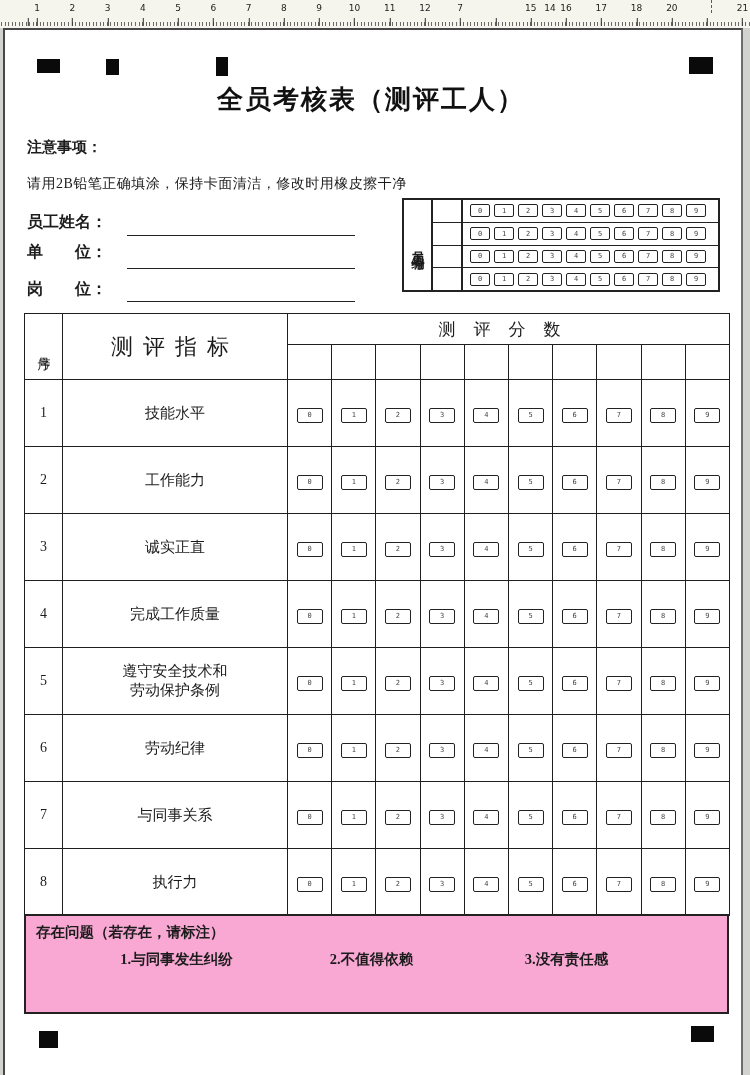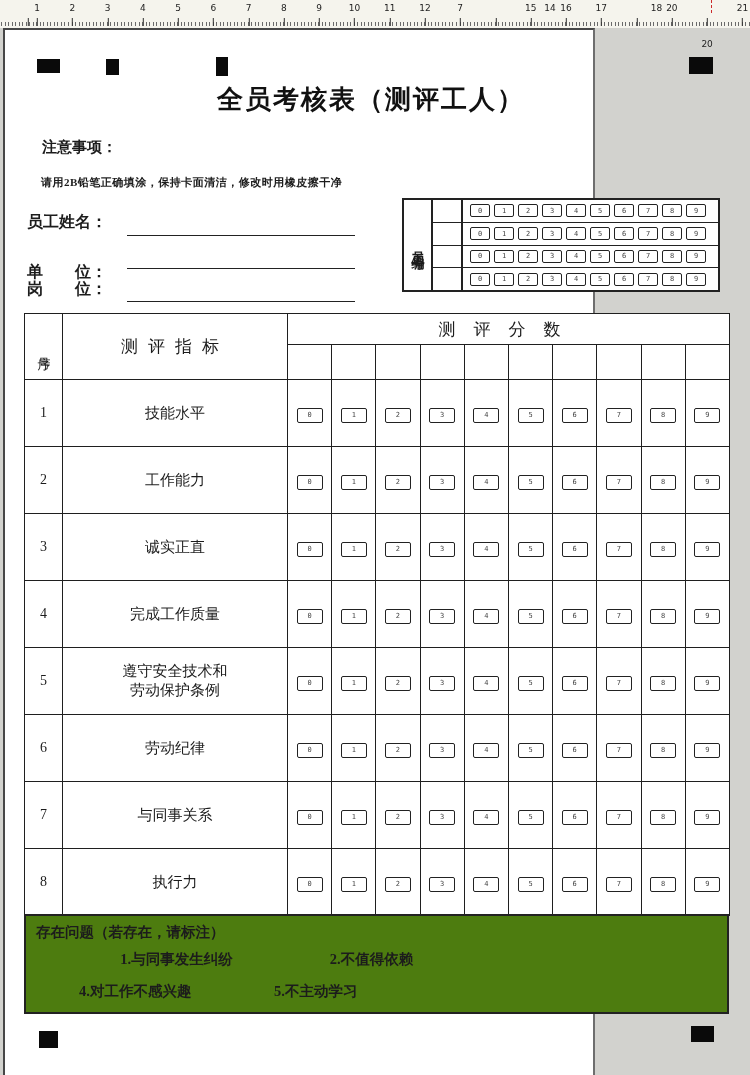--- a/index.html
+++ b/index.html
@@ -26,39 +26,39 @@
     position:absolute; left:0; bottom:2px; width:100%; height:8px;
     background:repeating-linear-gradient(90deg,#2f2f2f 0 1px,transparent 1px 35.27px);
     background-position-x:36.8px;
   }
   .margin-line{
     position:absolute; left:711px; top:0; width:1px; height:13px;
     background:repeating-linear-gradient(180deg,#cc2a2a 0 3px,transparent 3px 5px);
   }
   
   .page{
-    position:absolute; left:3px; top:28px; width:592px; height:1047px;
+    position:absolute; left:3px; top:28px; width:740px; height:1047px;
     background:#ffffff;
     border-left:2px solid #474747; border-right:2px solid #6e6e6e; border-top:2px solid #474747;
     box-sizing:border-box;
   }
   .regmark{position:absolute; background:#0a0a0a;}
   .page-title{
     position:absolute; left:22px; top:80px; width:688px; text-align:center;
     font-family:"Liberation Sans","DejaVu Sans",sans-serif;
     font-size:26px; font-weight:bold; letter-spacing:2px; color:#111;
   }
   .notice{
     position:absolute; left:22px; top:136px;
     font-family:"Liberation Sans","DejaVu Sans",sans-serif;
-    font-size:15px; font-weight:bold;margin-left:15px;
+    font-size:15px; font-weight:bold;
   }
   .instructions{
-    position:absolute; left:36px; top:173px;
-    font-size:11px; font-weight:700; letter-spacing:0.5px;
+    position:absolute; left:22px; top:173px;
+    font-size:14px; font-weight:400; letter-spacing:0.5px;
   }
   
   .field-label{position:absolute; left:22px; font-size:16px; font-weight:600;}
   .field-line{position:absolute; left:122px; width:228px; height:0; border-bottom:1.5px solid #222;}
   
   .empno-box{
     position:absolute; left:400px; top:196px; width:318px; height:94px;
     border:2px solid #222; box-sizing:border-box; display:flex; background:#fff;
   }
   .empno-label{
@@ -90,30 +90,30 @@
     border-collapse:collapse; table-layout:fixed; background:#fff;
   }
   .score-table td,.score-table th{
     border:1.7px solid #1f1f1f; padding:0; text-align:center; vertical-align:middle;
     font-weight:normal;
   }
   .th-no{
     writing-mode:vertical-rl; text-orientation:upright;
     font-size:13px; letter-spacing:1px; padding:0 2px;
   }
-  .th-ind{font-size:17px; font-weight:bold; letter-spacing:10px; padding-left:10px;}
+  .th-ind{font-size:22px; font-weight:bold; letter-spacing:10px; padding-left:10px;}
   .th-score{font-size:17px; font-weight:bold; letter-spacing:18px; padding-left:18px; height:30px;}
   .tr-sub td{height:34px;}
   .cell-no{font-size:14px;}
   .cell-ind{font-size:15px; white-space:pre-line; line-height:19px;}
   .cell-score{height:66px;}
   
   .problems-box{
     position:absolute; left:22px; top:912px; width:705px; height:100px;
-    border:2px solid #222; box-sizing:border-box; background:#4d7c0f;
+    border:2px solid #222; box-sizing:border-box; background:#f9a8d4;
   }
   .problems-title{position:absolute; left:10px; top:7px; font-size:14.5px; font-weight:600;}
   .problems-row{position:absolute; left:53px; display:flex; font-size:14.5px; font-weight:600;}
   .problems-row span{width:195px;}
 </style>
 </head>
 <body>
 
 <div class="screen">
 
@@ -129,21 +129,21 @@
         <span class="ruler-num" style="left: 283.89px;">8</span>
         <span class="ruler-num" style="left: 319.16px;">9</span>
         <span class="ruler-num" style="left: 354.43px;">10</span>
         <span class="ruler-num" style="left: 389.7px;">11</span>
         <span class="ruler-num" style="left: 424.97px;">12</span>
         <span class="ruler-num" style="left: 460.24px;">7</span>
         <span class="ruler-num" style="left: 502px; margin-left: 48px;">14</span>
         <span class="ruler-num" style="left: 530.78px;">15</span>
         <span class="ruler-num" style="left: 566.05px;">16</span>
         <span class="ruler-num" style="left: 601.32px;">17</span>
-        <span class="ruler-num" style="left: 636.59px; margin-left: 20px;">18</span>
+        <span class="ruler-num" style="left: 636.59px;">18</span>
         <span class="ruler-num" style="left: 671.86px;">20</span>
         <span class="ruler-num" style="left: 707.13px; margin-top: 36px;">20</span>
         <span class="ruler-num" style="left: 742.4px;">21</span>
       </div>
     <div class="ticks-minor"></div>
     <div class="ticks-major"></div>
     <div class="margin-line"></div>
   </div>
 
   <div class="page">
@@ -154,21 +154,21 @@
     <div class="regmark" style="left:684px;top:27px;width:24px;height:17px;"></div>
     <div class="regmark" style="left:34px;top:1001px;width:19px;height:17px;"></div>
     <div class="regmark" style="left:686px;top:996px;width:23px;height:16px;"></div>
 
     <div class="page-title" style="top:52px;">全员考核表（测评工人）</div>
     <div class="notice" style="top:108px;">注意事项：</div>
     <div class="instructions" style="top:145px;">请用2B铅笔正确填涂，保持卡面清洁，修改时用橡皮擦干净</div>
 
     <div class="field-label" style="top:182px;">员工姓名：</div>
     <div class="field-line" style="top:205px;"></div>
-    <div class="field-label" style="top:232px;">单　　位：</div>
+    <div class="field-label" style="top:212px;">单　　位：</div>
     <div class="field-line" style="top:238px;"></div>
     <div class="field-label" style="top:249px;">岗　　位：</div>
     <div class="field-line" style="top:271px;"></div>
 
     <div class="empno-box" style="left:397px;top:168px;">
       <div class="empno-label">员工编号</div>
       <div class="empno-rows">
           <div class="empno-row">
             <div class="empno-blank"></div>
             <div class="empno-strip">
@@ -372,21 +372,18 @@
             <td class="cell-score"><span class="bubble lg">9</span></td>
           </tr>
         </tbody>
     </table>
 
     <div class="problems-box" style="left:19px;top:884px;">
       <div class="problems-title">存在问题（若存在，请标注）</div>
       <div class="problems-row" style="top:34px;text-align:center;">
         <span>1.与同事发生纠纷</span>
         <span>2.不值得依赖</span>
-      </div>
-      <div class="problems-row" style="top:66px;">
-        <span>4.对工作不感兴趣</span>
-        <span>5.不主动学习</span>
+        <span>3.没有责任感</span>
       </div>
     </div>
 
   </div>
 </div>
 
 </body></html>

